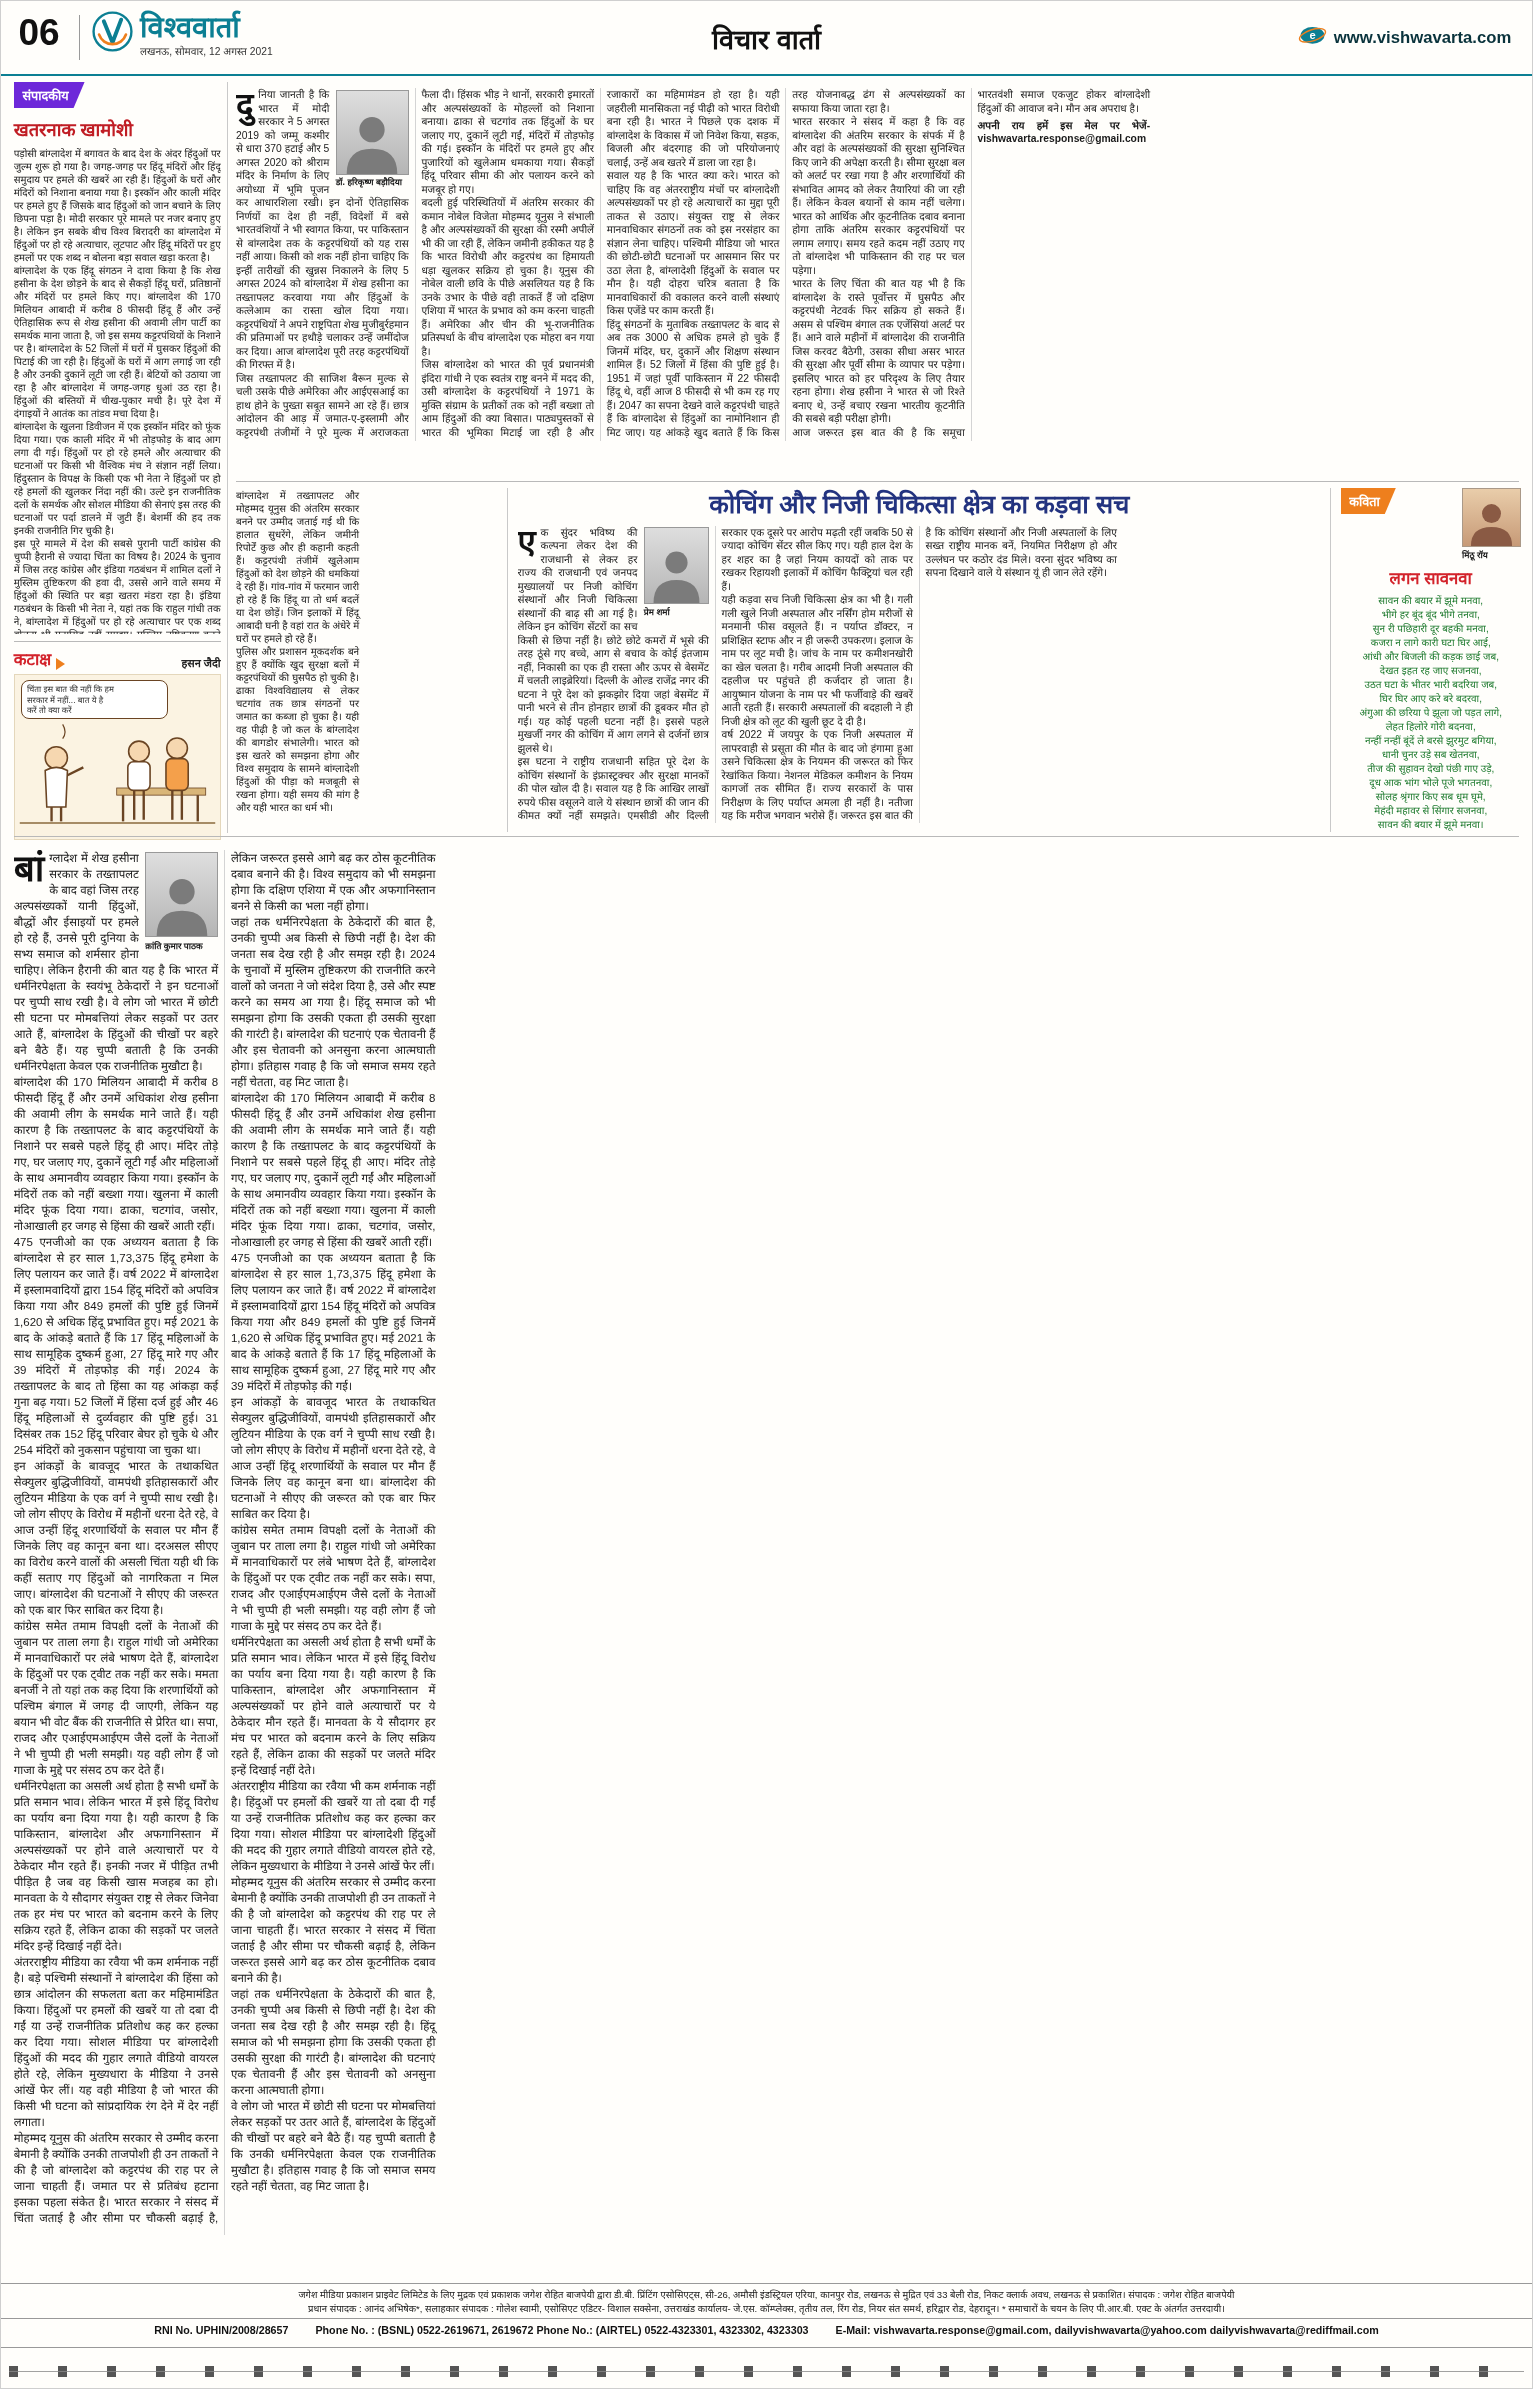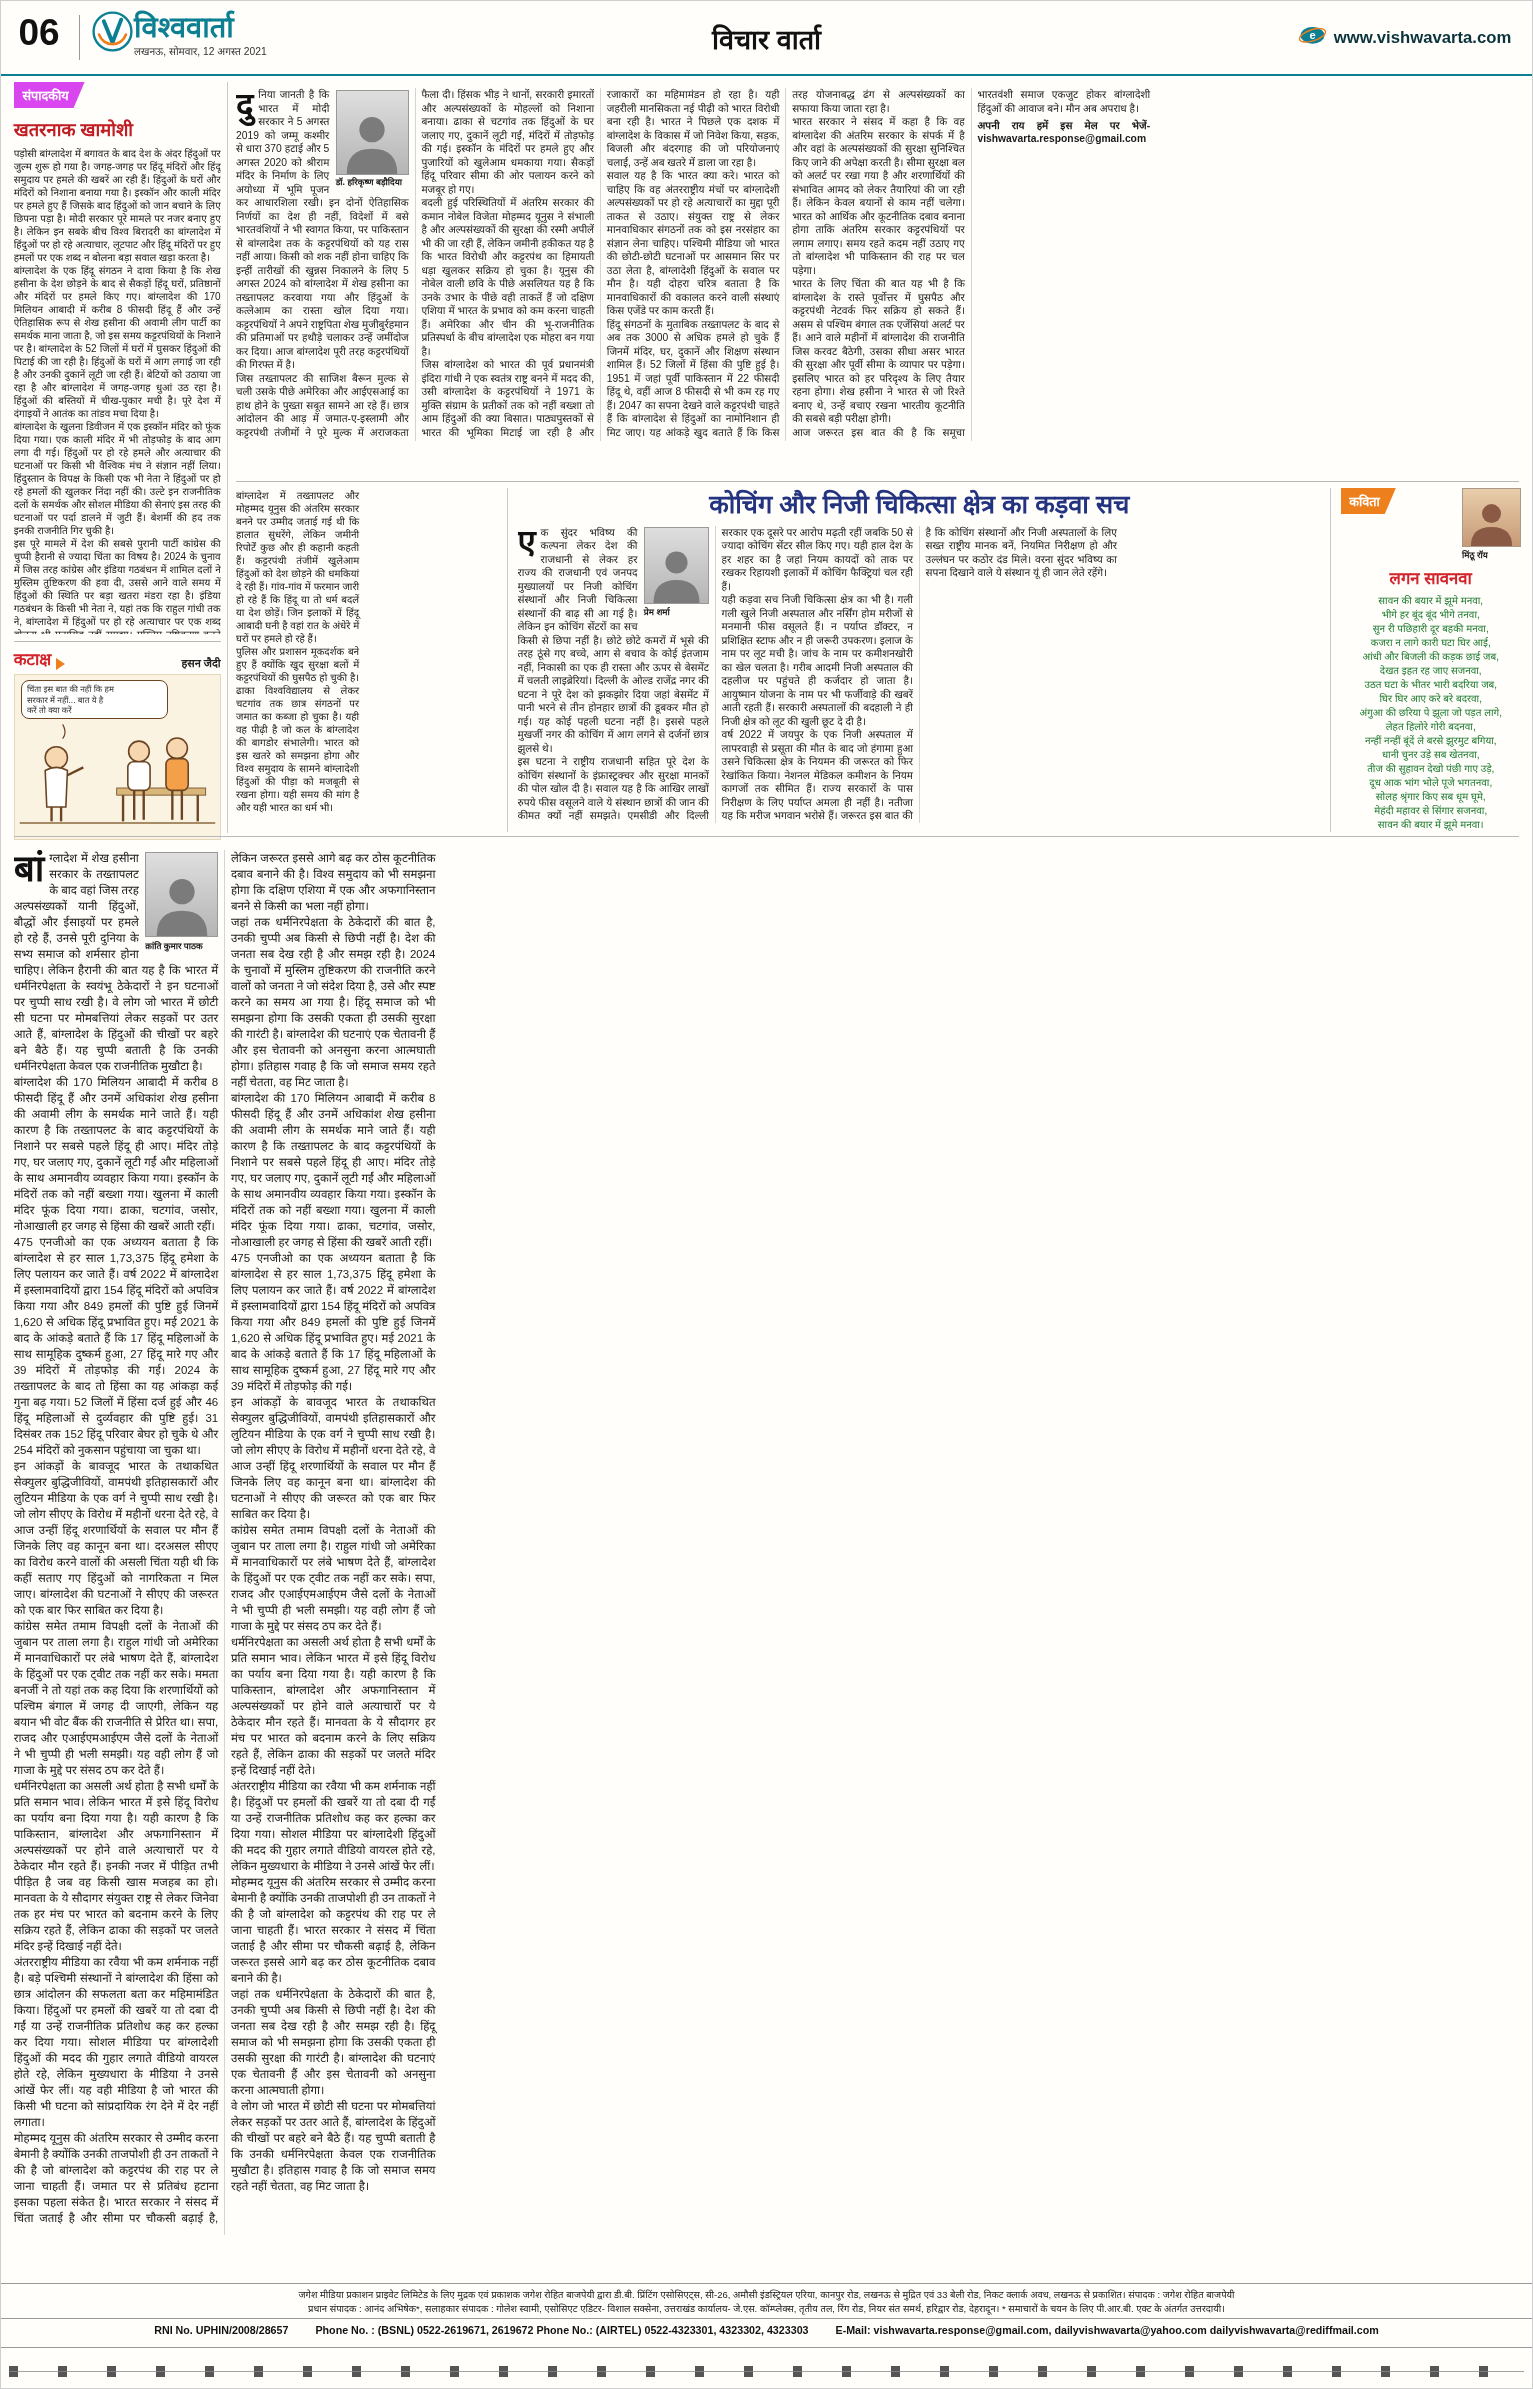--- a/index.html
+++ b/index.html
@@ -2,31 +2,31 @@
 <html style="font-size:12.7px"><head>
 <meta charset="utf-8">
 <style>
   html,body{margin:0;padding:0;background:#e9e9e9;}
   .page{position:relative;width:1533px;height:2389px;margin:0 auto;background:#fffefb;
         font-family:"Liberation Sans","DejaVu Sans",sans-serif;color:#1a1a1a;
         border:0.8px solid #cfcfcf;box-sizing:border-box;overflow:hidden;}
   
   .hd-no{position:absolute;top:11px;left:17.5px;font-size:37px;font-weight:bold;color:#111;}
   .hd-div{position:absolute;left:78px;top:14.3px;height:45px;border-left:1.6px solid #9a9a9a;}
-  .hd-logo{position:absolute;left:91px;top:9.5px;display:flex;align-items:flex-start;gap:1px;}
+  .hd-logo{position:absolute;left:91px;top:9.5px;display:flex;align-items:flex-start;gap:7px;}
   .hd-brand{font-size:29px;font-weight:bold;color:#0c7f93;line-height:32px;}
   .hd-date{font-size:10.3px;color:#333;margin-top:1.6px;}
   .hd-center{position:absolute;left:50%;transform:translateX(-50%);top:19px;font-size:27px;font-weight:bold;color:#111;}
   .hd-site{position:absolute;right:20.7px;top:24px;display:flex;align-items:center;gap:6.4px;
            font-size:16.7px;font-weight:bold;color:#0a333c;}
   .hd-rule{position:absolute;left:0;right:0;top:73px;border-top:2.4px solid #0c7f93;}
   
   .tab{display:inline-block;color:#fff;font-weight:bold;font-size:12.7px;padding:4px 16px 4px 8.7px;
        clip-path:polygon(0 0,100% 0,calc(100% - 11px) 100%,0 100%);}
-  .tab-red{background:#d946ef;} .tab-orange{background:#ee7f1d;}
+  .tab-red{background:#6d28d9;} .tab-orange{background:#ee7f1d;}
   .cols{column-gap:12.7px;column-rule:0.8px solid #d4d4d4;column-fill:auto;
         text-align:justify;overflow:hidden;}
   .bodytext{white-space:pre-line;}
   .drop{float:left;font-size:33px;line-height:30px;font-weight:bold;color:#111;padding:1.6px 4.8px 0 0;}
   .photo{float:right;width:73px;margin:1.6px 0 3.2px 6.4px;}
   .photo .ph{height:83px;background:linear-gradient(#dedede,#b5b5b5);border:0.8px solid #999;
              display:flex;align-items:flex-end;justify-content:center;overflow:hidden;}
   .photo .cap{font-size:8.7px;font-weight:bold;text-align:center;padding-top:1.6px;line-height:10.3px;}
   .headline{font-weight:bold;color:#23337f;text-align:center;}
   .hline{position:absolute;border-top:0.8px solid #b9b9b9;}

